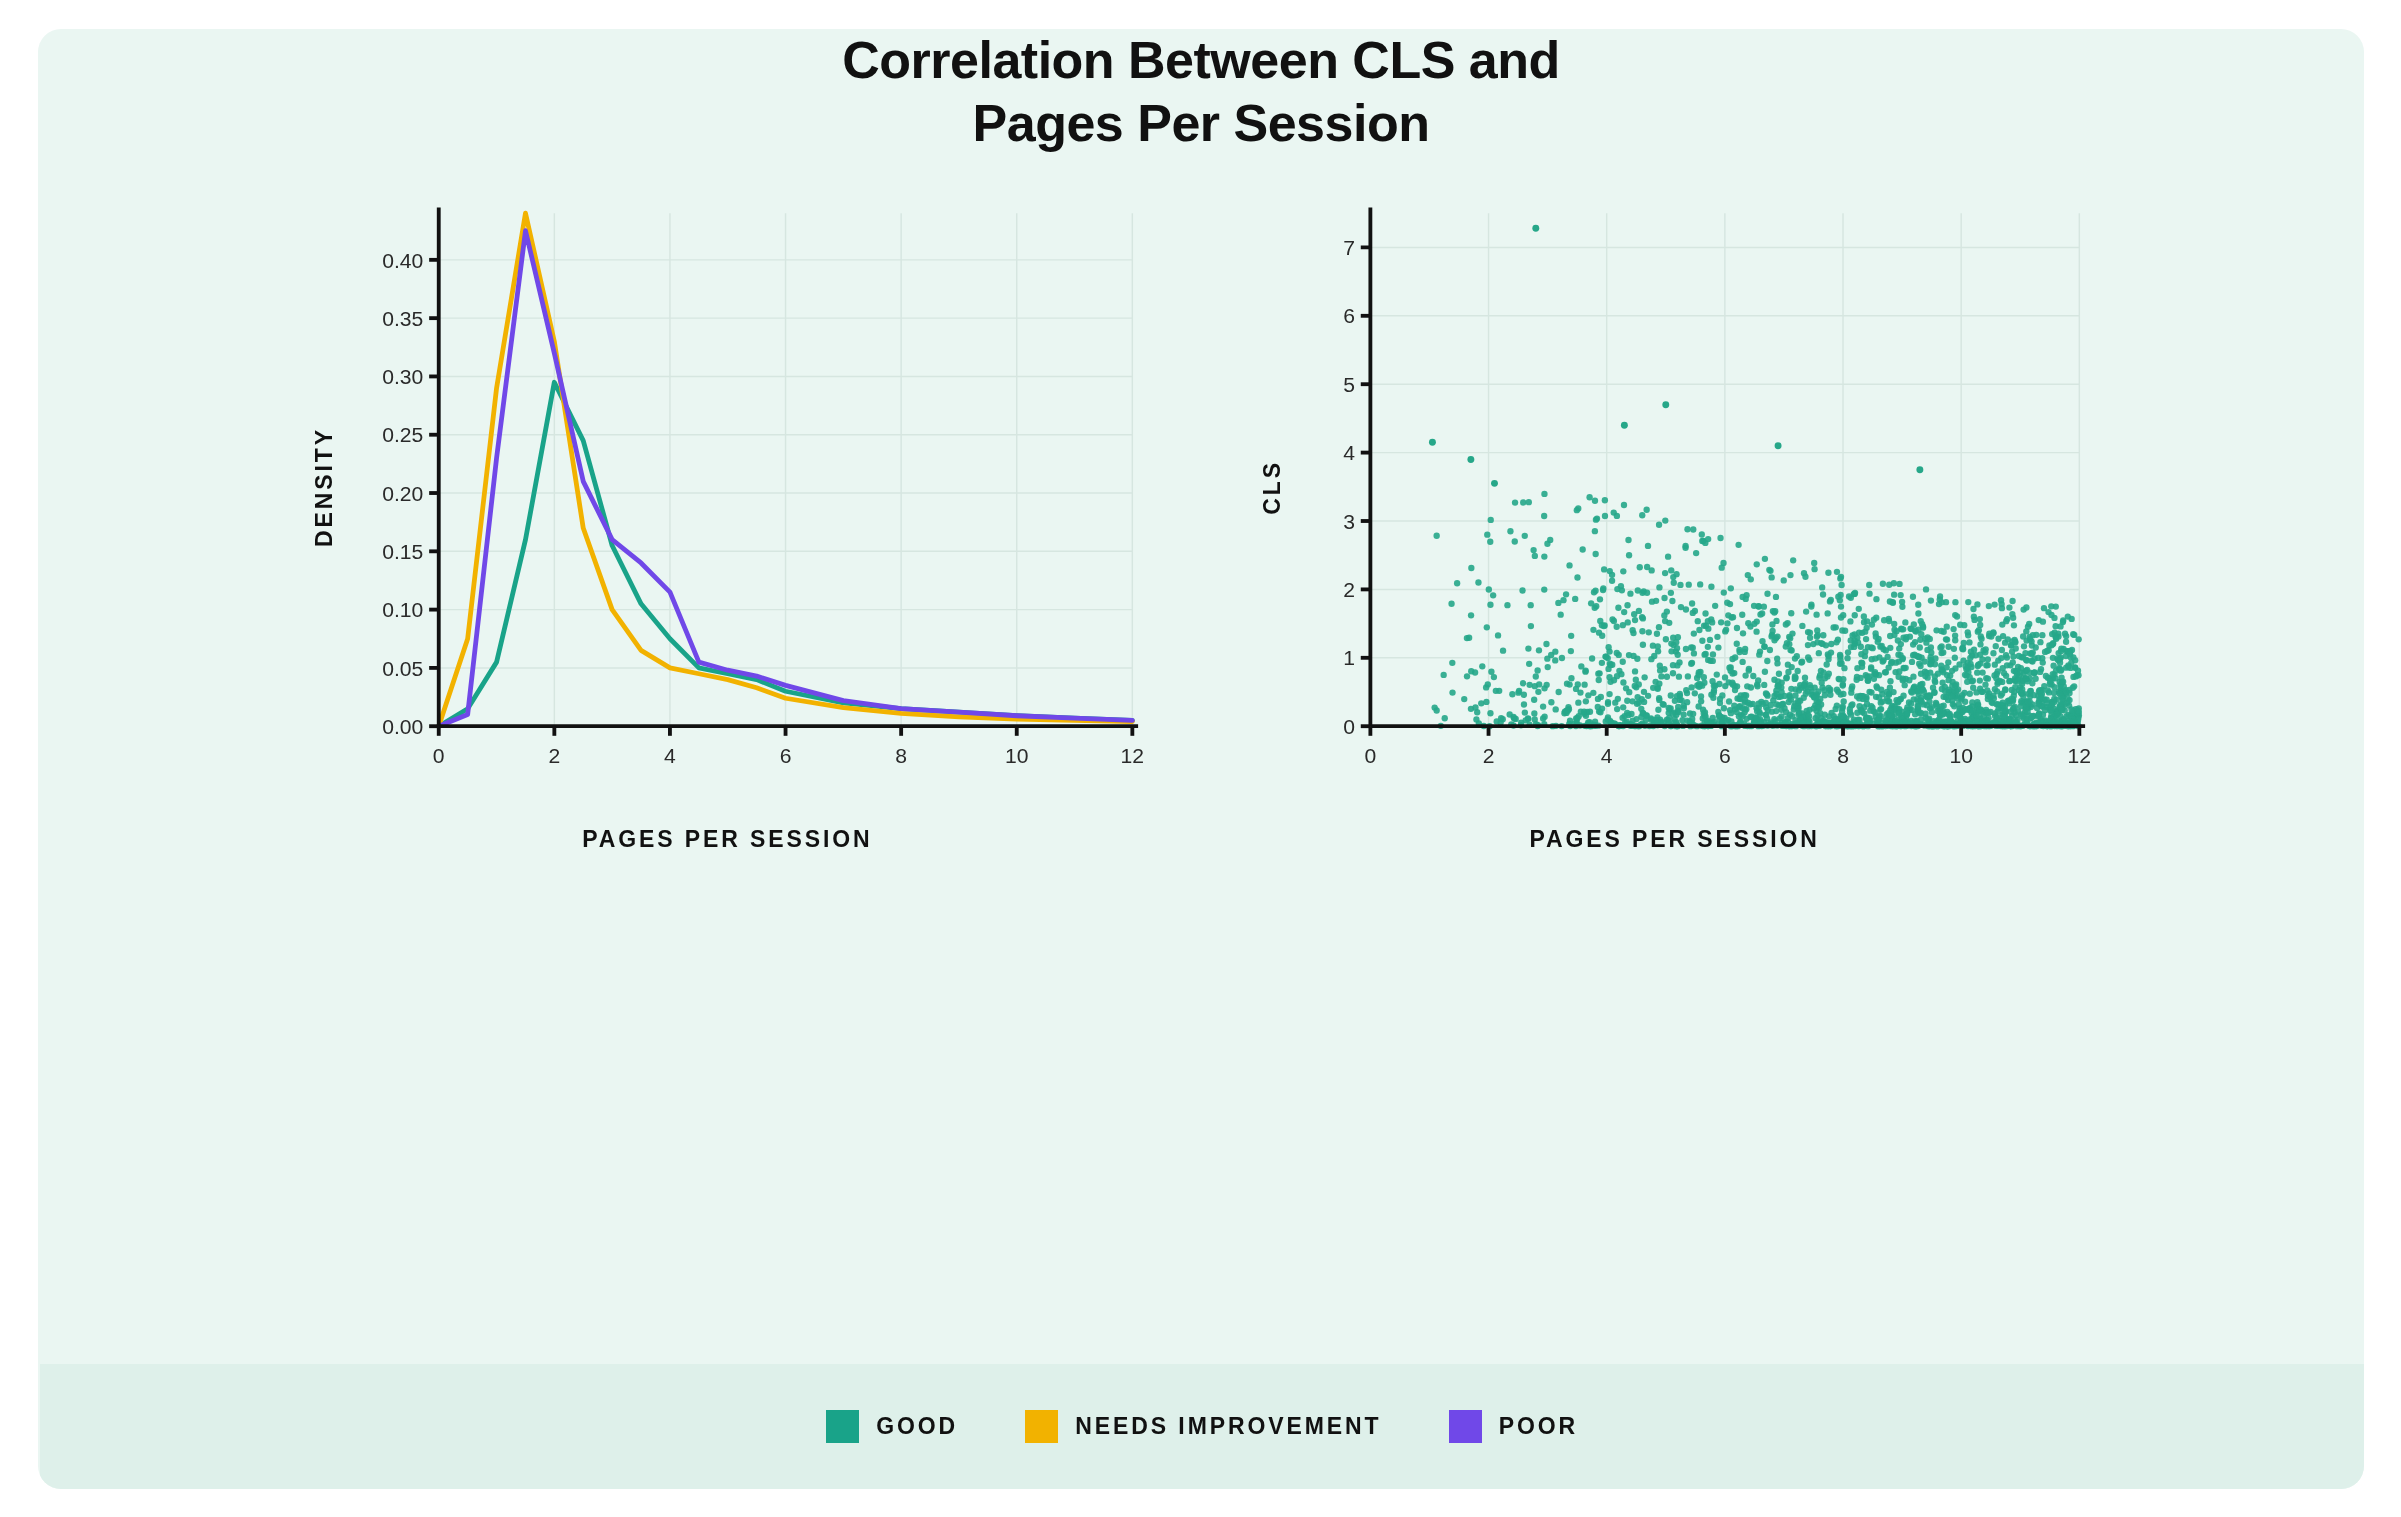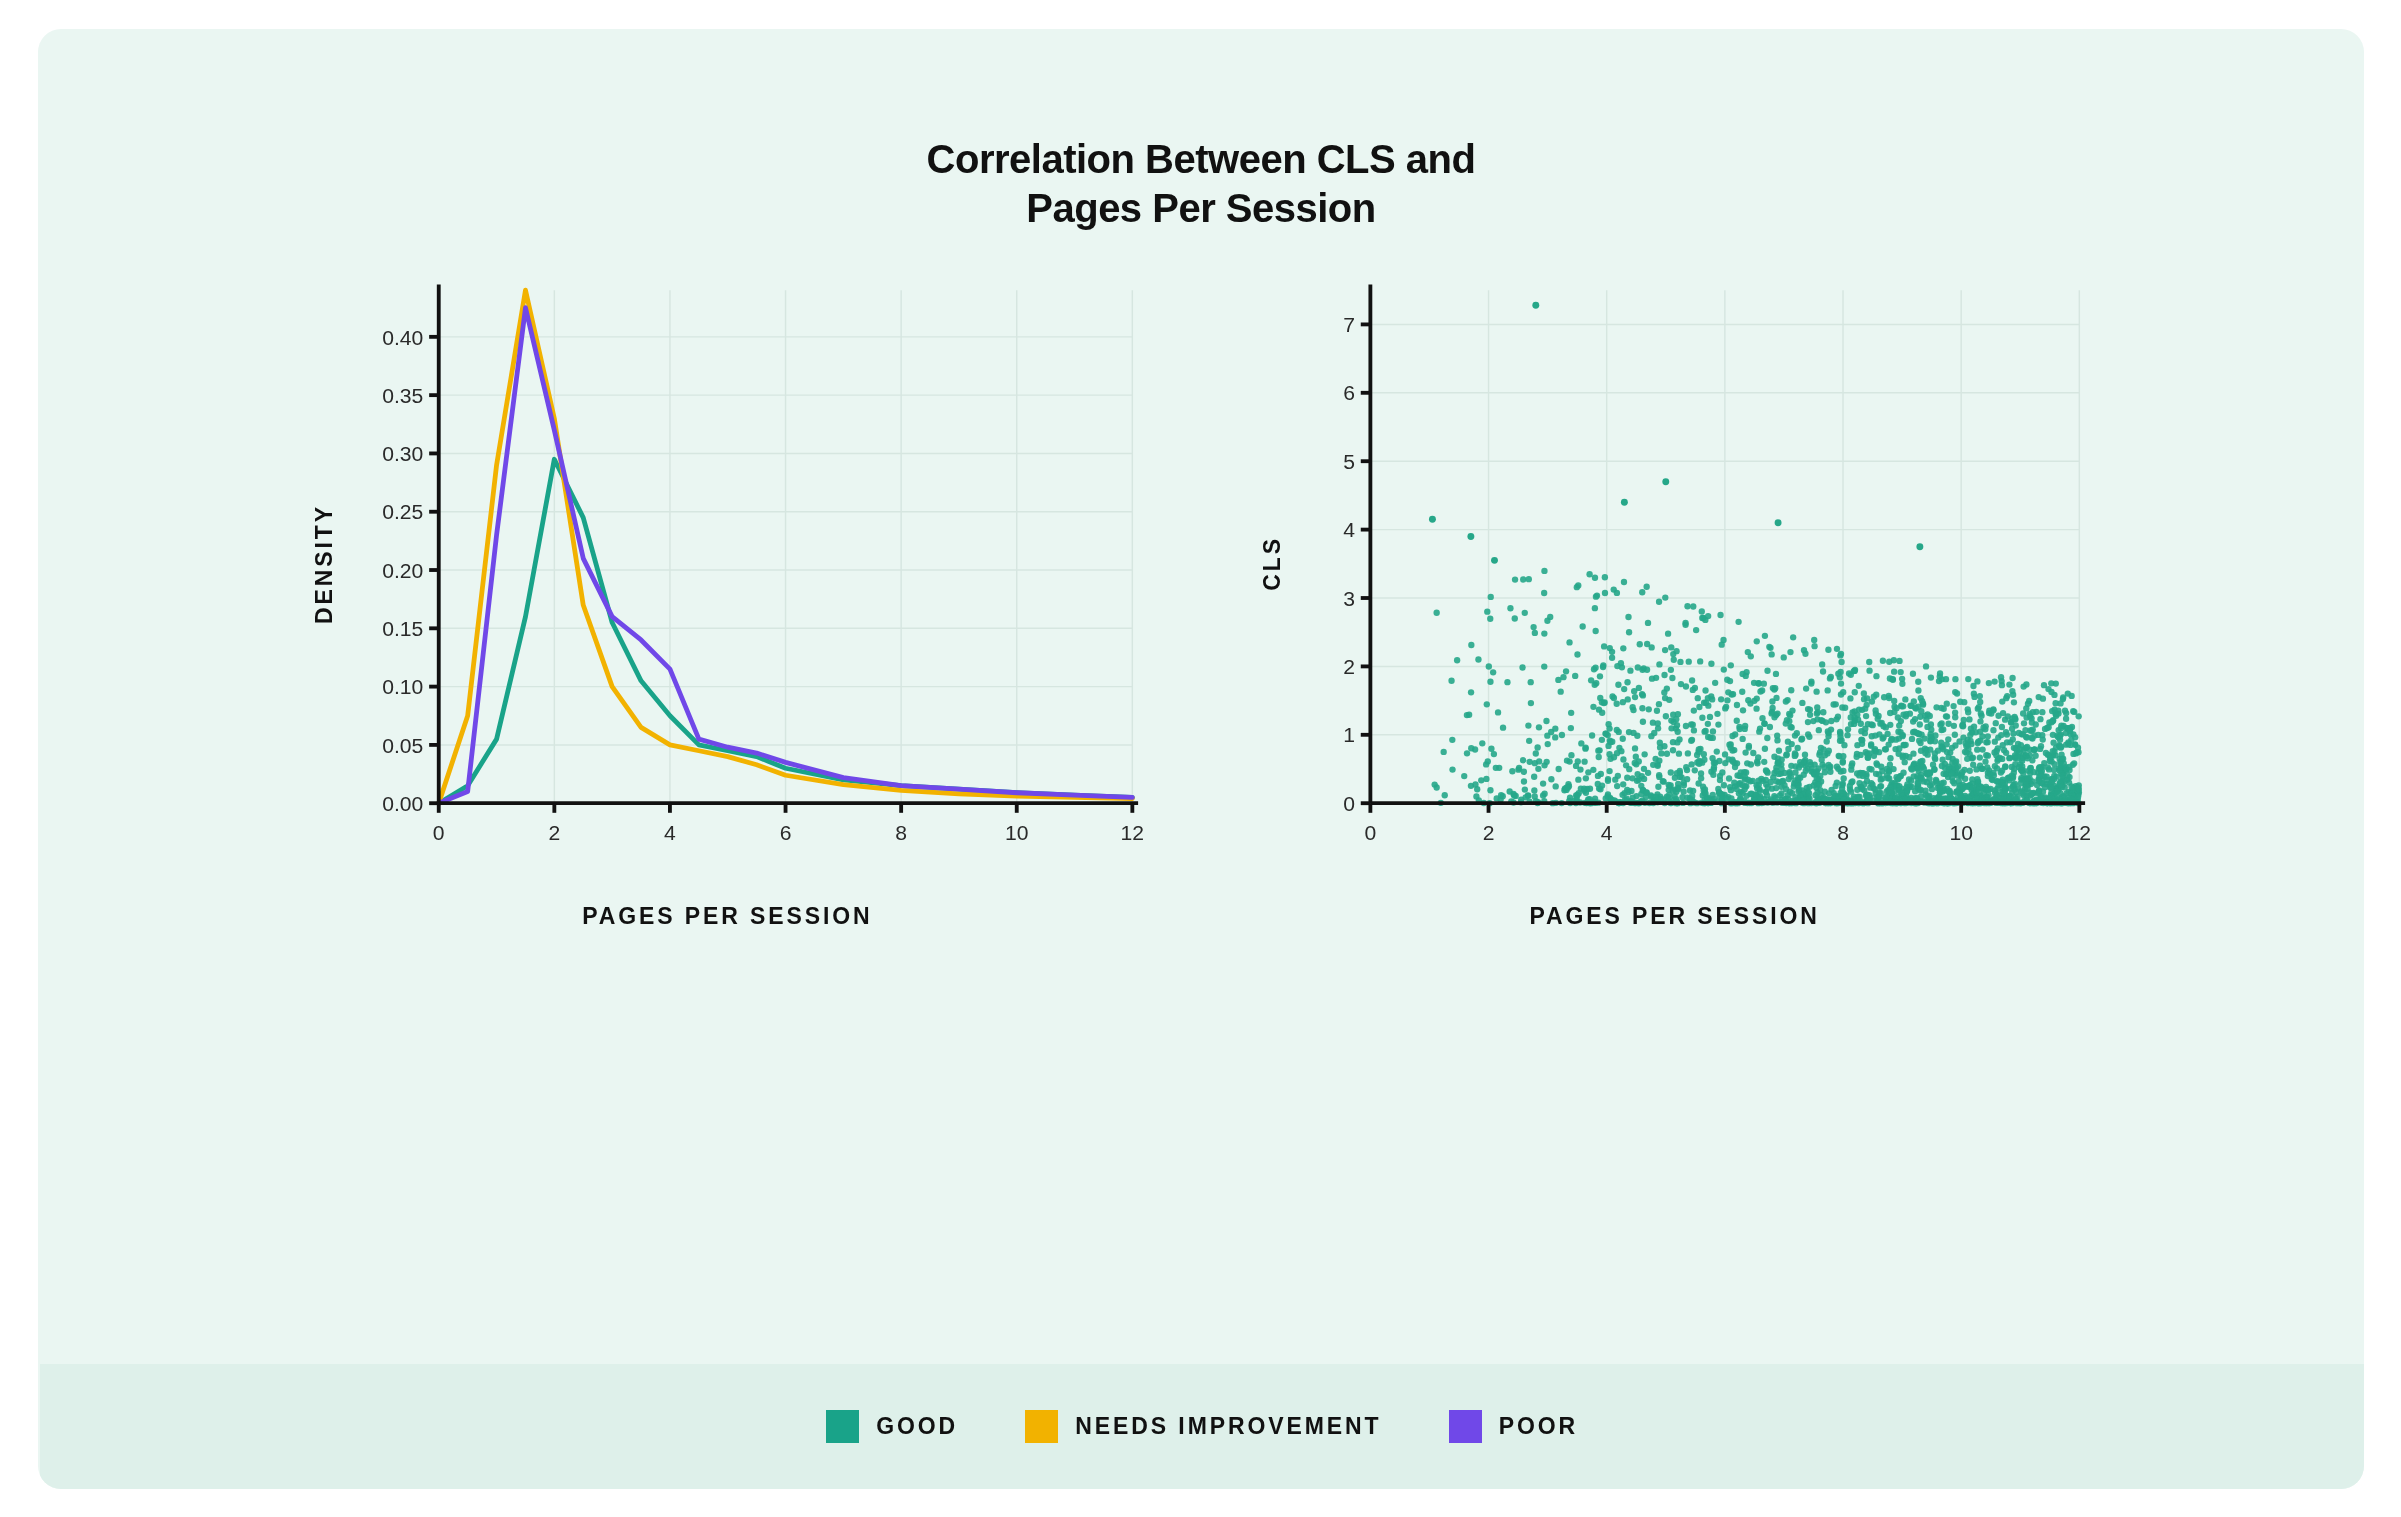--- a/index.html
+++ b/index.html
@@ -21,24 +21,23 @@
     width: 100%;
     height: 100%;
     background: #eaf6f2;
     border-radius: 23px;
     position: relative;
     overflow: hidden;
   }
   .title {
     text-align: center;
     font-weight: 800;
-    font-size: 40px;
+    font-size: 52px;
     color: #111111;
     line-height: 1.22;
-    padding-top: 106px;
     letter-spacing: -0.5px;
   }
   .charts {
     display: flex;
     justify-content: center;
     gap: 115px;
     margin-top: 38px;
     padding: 0 115px;
   }
   .chart-block {

